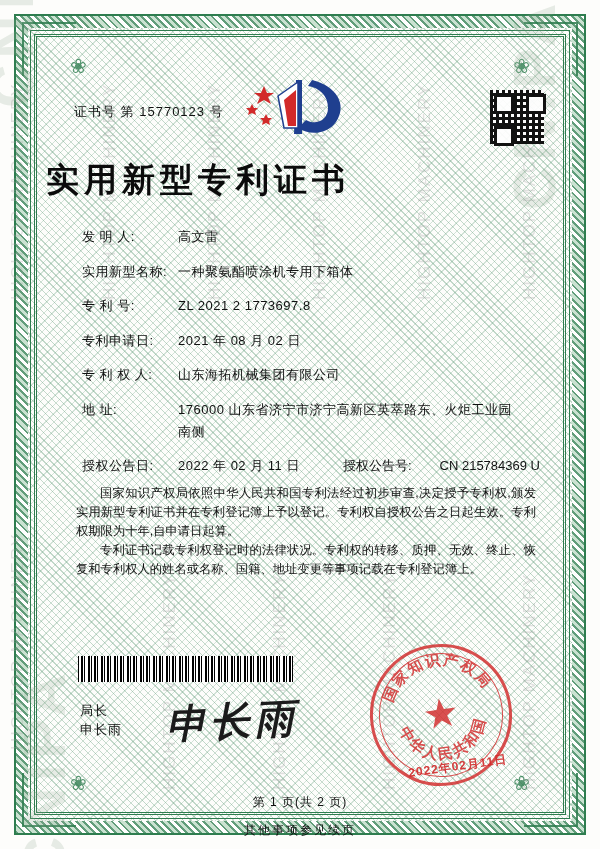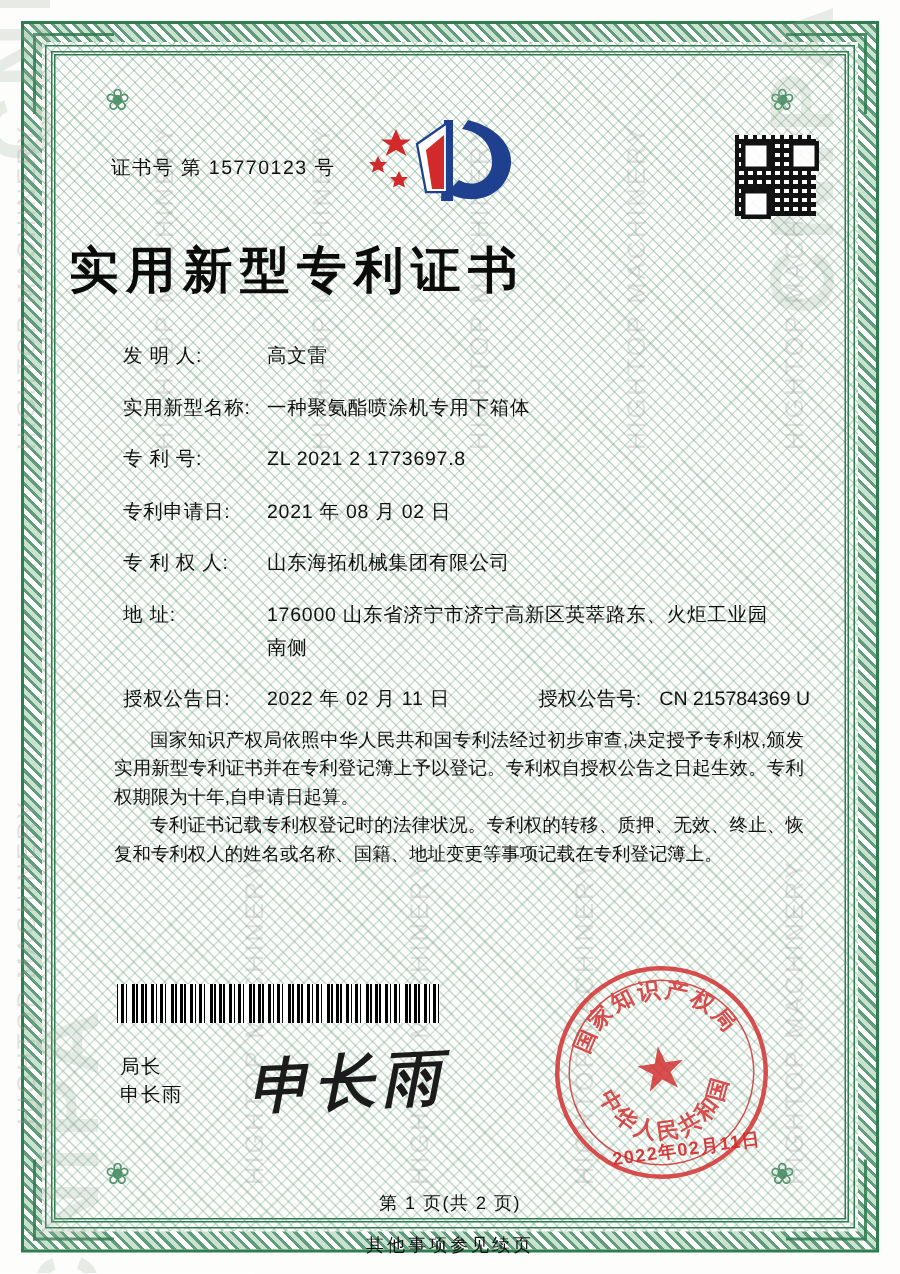--- a/index.html
+++ b/index.html
@@ -171,21 +171,21 @@
     width: 96px;
     flex: 0 0 96px;
     letter-spacing: 0.5px;
     white-space: nowrap;
   }
   .val {
     flex: 1 1 auto;
     letter-spacing: 0.5px;
   }
   .row.two .val2 {
-    margin-left: 12px;
+    margin-left: 28px;
     white-space: nowrap;
   }
   .subline {
     margin: -12px 0 16px 96px;
     letter-spacing: 0.5px;
   }
 
   .para {
     position: absolute;
     left: 30px; right: 18px; top: 438px;

